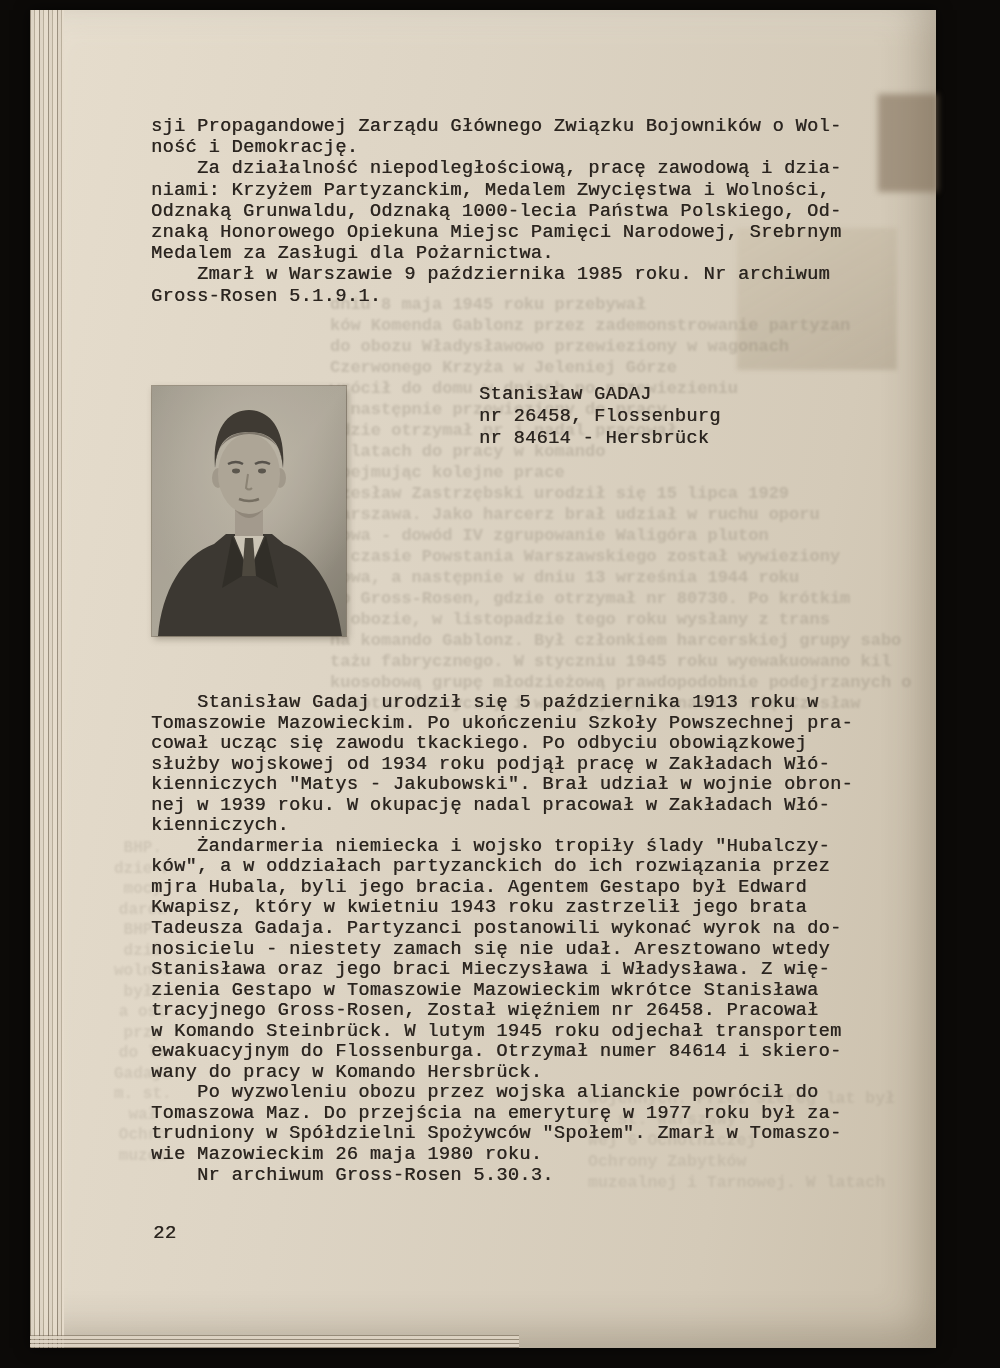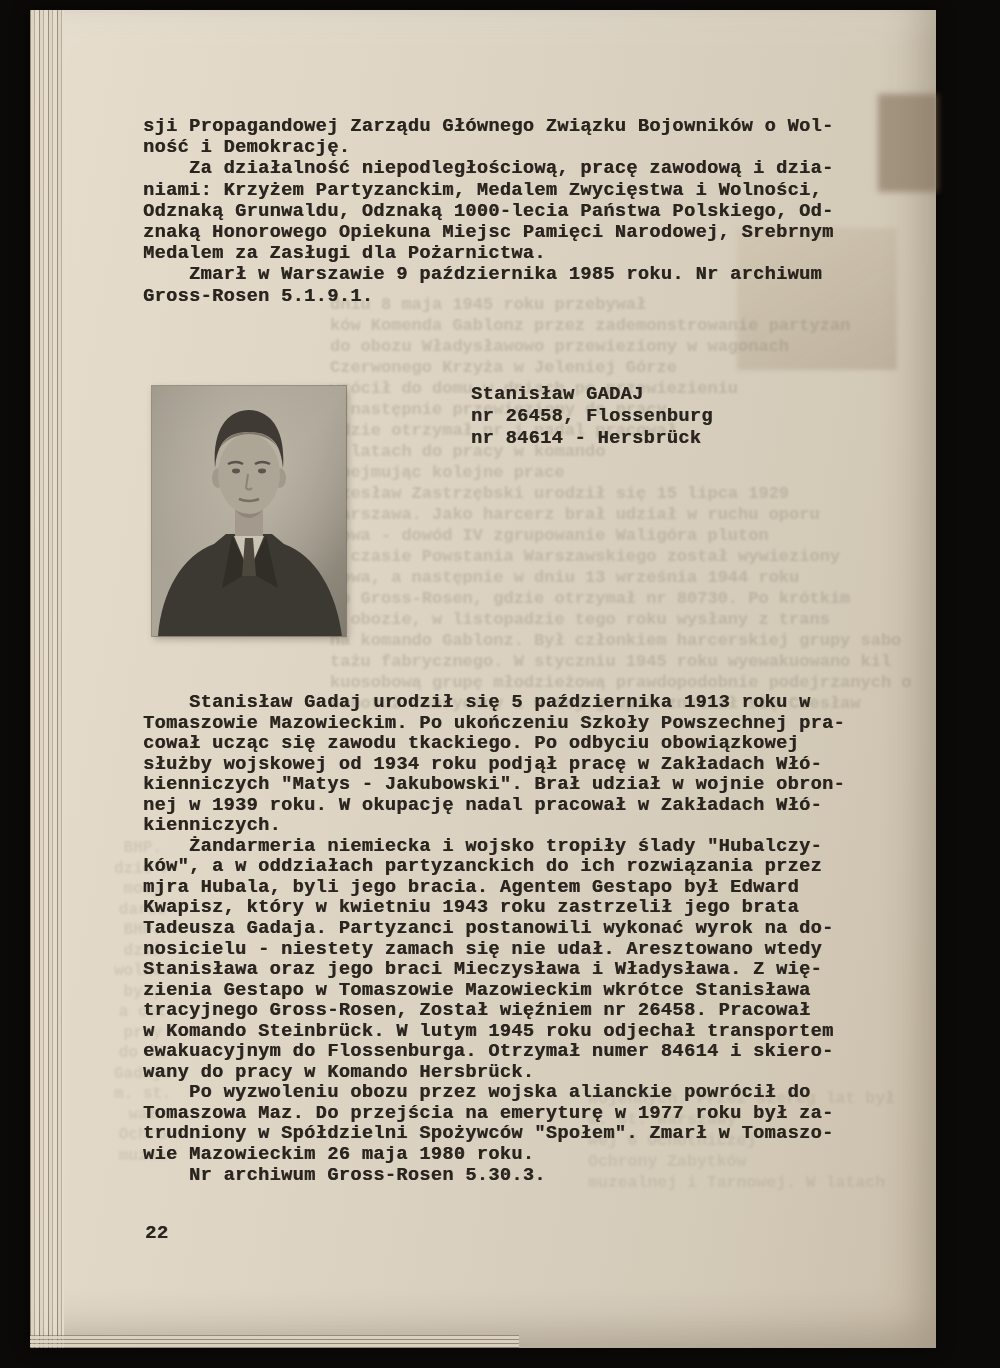--- a/index.html
+++ b/index.html
@@ -23,23 +23,24 @@
       rgba(95,82,64,.55) 0 1px, rgba(222,212,196,.95) 1px 4px,
       rgba(150,138,116,.55) 4px 5px, rgba(230,220,204,.95) 5px 9px);
   }
   .edge-bottom {
     position:absolute; left:0; bottom:0; width:54%; height:13px;
     background:repeating-linear-gradient(180deg,
       rgba(95,82,64,.45) 0 1px, rgba(222,212,196,.9) 1px 4px);
   }
   .tline { white-space:pre; }
   .typewriter {
-    position:absolute; font-weight:700; color:#2a241f;
+    position:absolute; font-weight:400; color:#2a241f;
     letter-spacing:.35px; text-shadow:.5px 0 0 rgba(42,36,31,.75);
     z-index:3;
+    margin-left:8px;
   }
   .block-top  { left:113px; top:106px; font-size:18.6px; line-height:21.2px; }
   .block-main { left:113px; top:683px; font-size:18.6px; line-height:20.55px; }
   .caption    { left:441px; top:374px; font-size:18.6px; line-height:22.2px; }
   .page-number{ left:115px; top:1212px; font-size:19px; }
   .photo {
     position:absolute; left:122px; top:376px; width:194px; height:250px; z-index:3;
     box-shadow:0 0 0 1px rgba(80,70,55,.45), 2px 3px 7px rgba(55,45,32,.35);
     background:#9a958a;
   }

